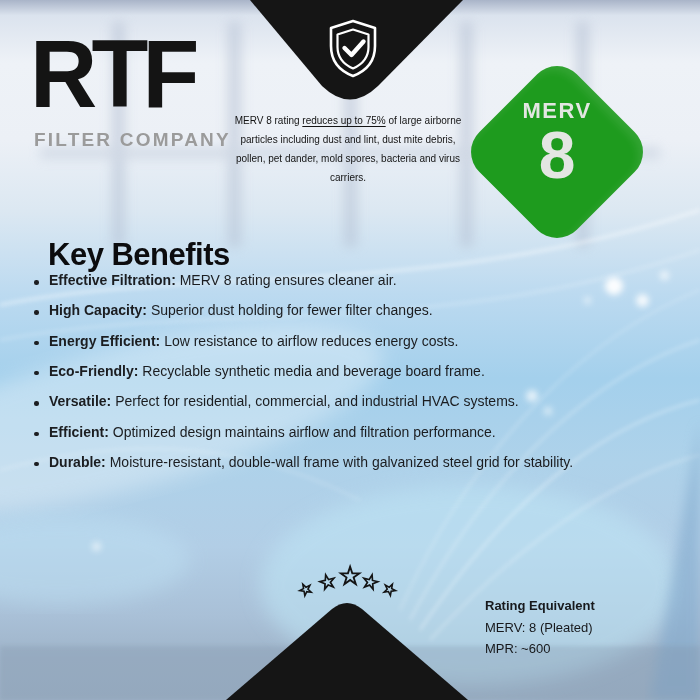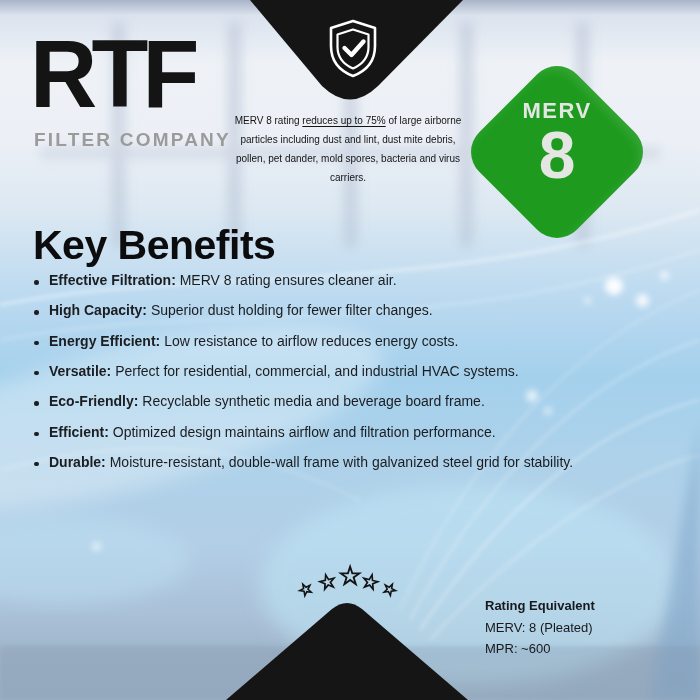--- a/index.html
+++ b/index.html
@@ -43,22 +43,22 @@
   .diamond{
     position:absolute;left:488px;top:83px;width:138px;height:138px;
     background:#1e9b1e;border-radius:28px;transform:rotate(45deg);
     box-shadow:inset 0 6px 10px rgba(255,255,255,.10);
   }
   .diamond-text{position:absolute;left:487px;top:100px;width:140px;text-align:center;color:#e3e6e2;}
   .merv-label{font-size:22px;font-weight:bold;letter-spacing:1.5px;line-height:1;}
   .merv-value{font-size:66px;font-weight:bold;line-height:.88;margin-top:4px;}
   
   .benefits-heading{
-    position:absolute;left:33px;top:222px;margin:0;
-    font-size:41px;font-weight:bold;letter-spacing:-.5px;color:#0c0c0e;
+    position:absolute;left:33px;top:222px;margin:15px;
+    font-size:31px;font-weight:bold;letter-spacing:-.5px;color:#0c0c0e;
   }
   .benefits{position:absolute;left:33px;top:271px;width:638px;margin:0;padding:0;list-style:none;}
   .benefits li{
     position:relative;padding-left:16px;margin-bottom:11px;
     font-size:14px;line-height:1.38;color:#1b1d20;
   }
   .benefits li::before{
     content:"";position:absolute;left:1px;top:9px;width:4.5px;height:4.5px;
     border-radius:50%;background:#1c1e21;
   }
@@ -142,22 +142,22 @@
   <div class="diamond-text">
     <div class="merv-label">MERV</div>
     <div class="merv-value">8</div>
   </div>
 
   <h2 class="benefits-heading">Key Benefits</h2>
   <ul class="benefits">
     <li><span class="b">Effective Filtration:</span><span> MERV 8 rating ensures cleaner air.</span></li>
     <li><span class="b">High Capacity:</span><span> Superior dust holding for fewer filter changes.</span></li>
     <li><span class="b">Energy Efficient:</span><span> Low resistance to airflow reduces energy costs.</span></li>
+    <li><span class="b">Eco-Friendly:</span><span> Recyclable synthetic media and beverage board frame.</span></li>
     <li><span class="b">Versatile:</span><span> Perfect for residential, commercial, and industrial HVAC systems.</span></li>
-    <li><span class="b">Eco-Friendly:</span><span> Recyclable synthetic media and beverage board frame.</span></li>
     <li><span class="b">Efficient:</span><span> Optimized design maintains airflow and filtration performance.</span></li>
     <li><span class="b">Durable:</span><span> Moisture-resistant, double-wall frame with galvanized steel grid for stability.</span></li>
   </ul>
 
   <svg class="bottom-tri" width="700" height="110" viewBox="0 0 700 110">
     <path d="M226,110 L332,19 Q347,7 362,19 L468,110 Z" fill="#151515"></path>
   </svg>
 
   <span class="star s1">☆</span>
   <span class="star s2">☆</span>

